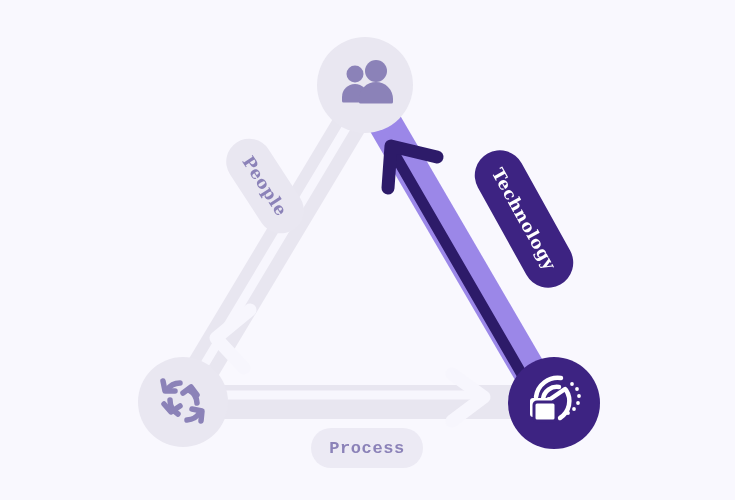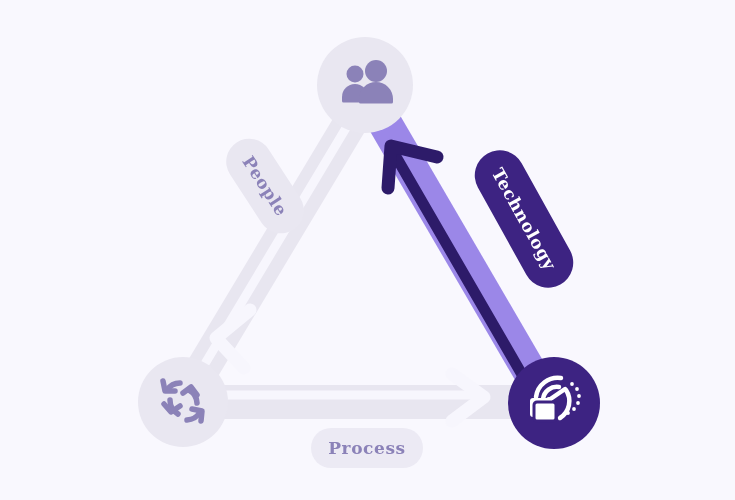--- a/index.html
+++ b/index.html
@@ -58,20 +58,21 @@
     transform: rotate(61deg);
   }
   #label-process {
     left: 311px;
     top: 428px;
     width: 112px;
     height: 40px;
     background: #eceaf4;
     color: #8b82b8;
     font-size: 17px;
+    font-family: Liberation Mono, monospace;
   }
 </style>
 </head>
 <body>
 
 <div id="stage">
 
   <svg id="diagram-svg" viewBox="0 0 735 500">
 
     <g>

